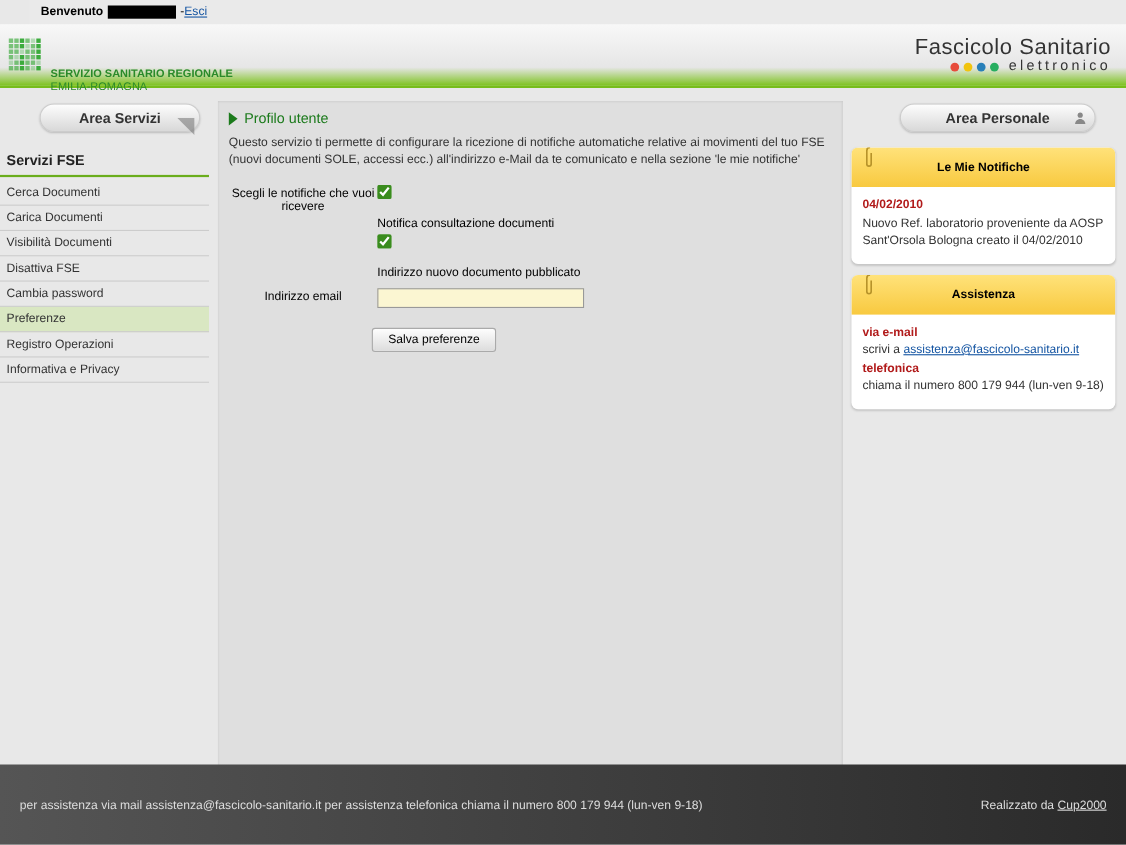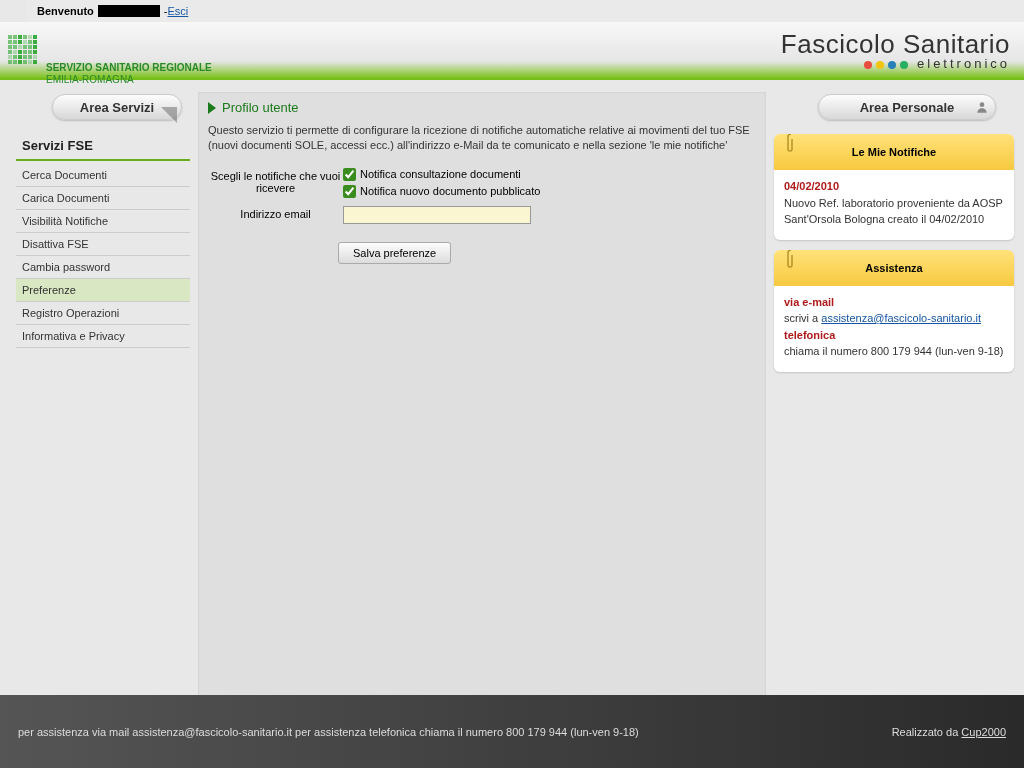--- a/index.html
+++ b/index.html
@@ -12,44 +12,44 @@
 
 .header { height: 58px; background: linear-gradient(to bottom, #f8f8f8 0%, #e6e6e6 70%, #7cc21d 100%); display: flex; justify-content: space-between; align-items: center; padding: 0 14px 0 8px; border-bottom: 2px solid #76bd1a; }
 .header-left { display: flex; align-items: center; gap: 8px; }
 .logo-squares { width: 30px; height: 30px; display: grid; grid-template-columns: repeat(6,4px); grid-template-rows: repeat(6,4px); gap: 1px; }
 .logo-squares span { background: #29a42a; opacity: 0.6; }
 .logo-squares span:nth-child(3n) { opacity: 0.9; }
 .logo-squares span:nth-child(5n) { opacity: 0.3; }
 .header-text { color: #2a8a2a; font-size: 10px; line-height: 12px; font-weight: bold; margin-top: 48px; }
 .header-text .sub { color: #2a8a2a; font-weight: normal; }
 .header-right { text-align: right; line-height: 1; }
-.header-right .brand { font-family: 'Trebuchet MS', sans-serif; font-size: 26px; color: #333; letter-spacing: 0.5px; }
+.header-right .brand { font-family: 'Trebuchet MS', sans-serif; font-size: 20px; color: #333; letter-spacing: 0.5px; }
 .header-right .sub { font-size: 13px; color: #333; letter-spacing: 3px; }
 .dots { display: inline-flex; gap: 4px; vertical-align: middle; margin-right: 6px; }
 .dots span { width: 8px; height: 8px; border-radius: 50%; display: inline-block; }
 .d1{background:#e74c3c}.d2{background:#f1c40f}.d3{background:#2980b9}.d4{background:#27ae60}
 
 .container { display: flex; padding: 10px 10px 0 0; gap: 8px; height: 622px; }
 
-.col-left { width: 190px; flex-shrink: 0; padding-left: 16px; }
+.col-left { width: 190px; flex-shrink: 0; }
 .nav-btn { background: linear-gradient(to bottom,#fdfdfd,#d8d8d8); border: 1px solid #ccc; border-radius: 14px; height: 26px; display: flex; align-items: center; justify-content: center; font-weight: bold; font-size: 13px; color: #333; margin: 4px 8px 14px 36px; position: relative; box-shadow: 0 1px 2px rgba(0,0,0,0.2); }
 .nav-btn .corner { position: absolute; right: 4px; bottom: -4px; width: 16px; height: 16px; background: #666; clip-path: polygon(0 0, 100% 0, 100% 100%); opacity: 0.5; }
 .side-title { font-weight: bold; font-size: 13px; padding: 4px 6px 6px 6px; border-bottom: 2px solid #6aad1c; margin-bottom: 3px; color: #222; }
 .side-menu { list-style: none; }
 .side-menu li { padding: 5px 6px; border-bottom: 1px solid #ccc; font-size: 11px; color: #333; cursor: pointer; }
 .side-menu li.active { background: #d9e7c2; }
 
 .col-main { flex: 1; background: #dfdfdf; padding: 8px 10px; margin-top: 2px; box-shadow: inset 0 0 2px rgba(0,0,0,0.15); min-width: 0; }
 .main-title { color: #1b7a1b; font-weight: normal; font-size: 13px; display: flex; align-items: center; gap: 6px; margin-bottom: 8px; }
 .main-title .tri { width: 0; height: 0; border-top: 6px solid transparent; border-bottom: 6px solid transparent; border-left: 8px solid #1b7a1b; }
 .intro { font-size: 11px; color: #333; line-height: 1.4; margin-bottom: 14px; }
 .form-row { display: flex; align-items: flex-start; margin-bottom: 4px; font-size: 11px; }
 .form-row .label { width: 135px; text-align: center; padding-top: 2px; }
 .checkbox-group { display: flex; flex-direction: column; gap: 4px; }
-.checkbox-line { display: flex; align-items: flex-start; gap: 4px; }
+.checkbox-line { display: flex; align-items: flex-start; gap: 16px; flex-direction: column; }
 .checkbox-line input { accent-color: #3a8c1e; }
 .email-input { width: 188px; height: 18px; border: 1px solid #999; background: #fbf6d2; font-size: 11px; padding: 0 3px; }
 .save-btn { display: block; margin: 18px auto 0 130px; padding: 4px 14px; background: linear-gradient(to bottom,#fdfdfd,#dcdcdc); border: 1px solid #aaa; border-radius: 3px; font-size: 11px; cursor: pointer; }
 
 .col-right { width: 240px; flex-shrink: 0; }
 .nav-btn-r { background: linear-gradient(to bottom,#fdfdfd,#d8d8d8); border: 1px solid #ccc; border-radius: 14px; height: 26px; display: flex; align-items: center; justify-content: center; font-weight: bold; font-size: 13px; color: #333; margin: 4px 18px 14px 44px; position: relative; box-shadow: 0 1px 2px rgba(0,0,0,0.2); }
 .nav-btn-r .person { position: absolute; right: 6px; width: 14px; height: 14px; }
 .widget { background: #fff; border-radius: 6px; margin-bottom: 10px; box-shadow: 0 1px 2px rgba(0,0,0,0.15); overflow: hidden; }
 .widget-header { background: linear-gradient(to bottom,#ffe27a,#f8c93f); height: 36px; display: flex; align-items: center; justify-content: center; font-weight: bold; font-size: 11px; position: relative; }
 .widget-header .clip { position: absolute; left: 12px; top: -2px; width: 10px; height: 24px; }
@@ -132,21 +132,21 @@
 <div class="container">
   <div class="col-left">
     <div class="nav-btn">
       <span>Area Servizi</span>
       <span class="corner"></span>
     </div>
     <div class="side-title">Servizi FSE</div>
     <ul class="side-menu">
       <li>Cerca Documenti</li>
       <li>Carica Documenti</li>
-      <li>Visibilità Notifiche</li>
+      <li>Visibilità Documenti</li>
       <li>Disattiva FSE</li>
       <li>Cambia password</li>
       <li class="active">Preferenze</li>
       <li>Registro Operazioni</li>
       <li>Informativa e Privacy</li>
     </ul>
   </div>
 
   <div class="col-main">
     <div class="main-title">
@@ -156,21 +156,21 @@
     <div class="intro">Questo servizio ti permette di configurare la ricezione di notifiche automatiche relative ai movimenti del tuo FSE (nuovi documenti SOLE, accessi ecc.) all'indirizzo e-Mail da te comunicato e nella sezione 'le mie notifiche'</div>
     <div class="form-row">
       <div class="label">Scegli le notifiche che vuoi ricevere</div>
       <div class="checkbox-group">
         <label class="checkbox-line">
           <input type="checkbox" checked="" style="">
           <span>Notifica consultazione documenti</span>
         </label>
         <label class="checkbox-line">
           <input type="checkbox" checked="" style="">
-          <span>Notifica nuovo documento pubblicato</span>
+          <span>Indirizzo nuovo documento pubblicato</span>
         </label>
       </div>
     </div>
     <div class="form-row" style="margin-top:8px;">
       <div class="label">Indirizzo email</div>
       <input class="email-input" type="text" value="" style="">
     </div>
     <button class="save-btn">Salva preferenze</button>
   </div>
 

